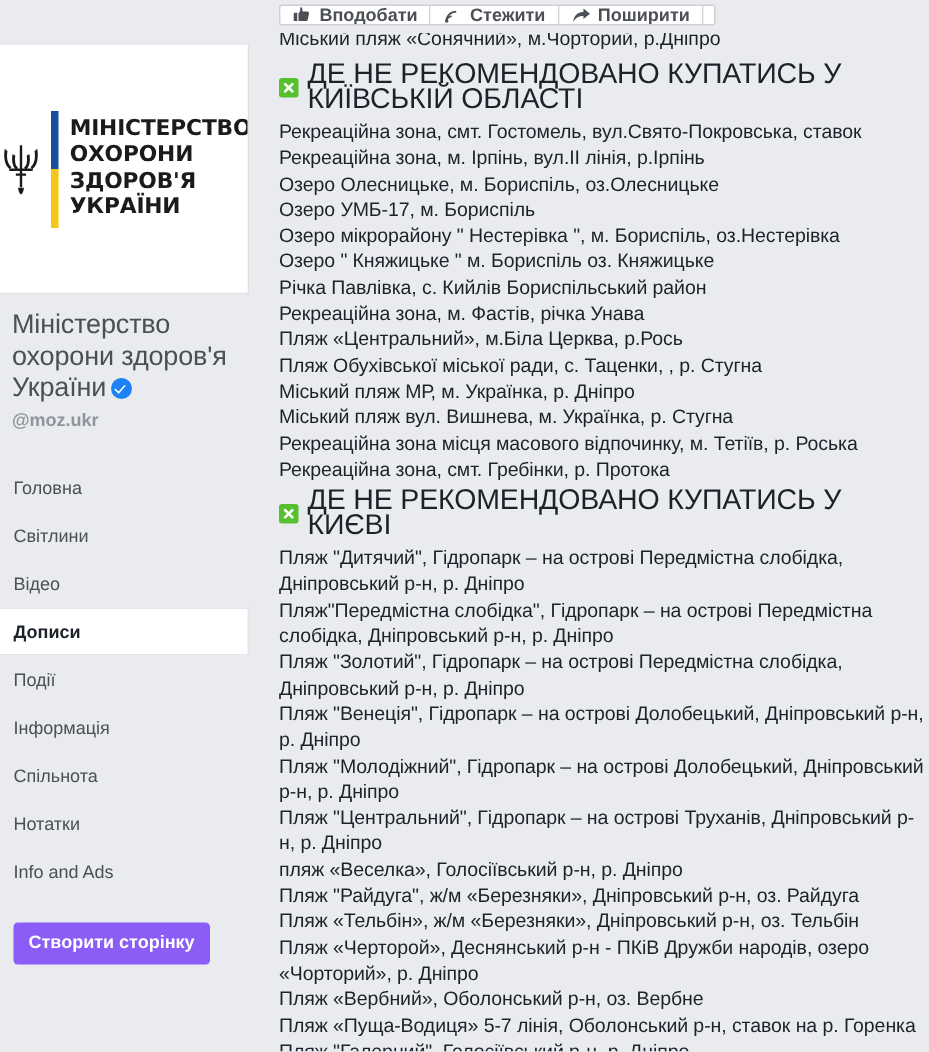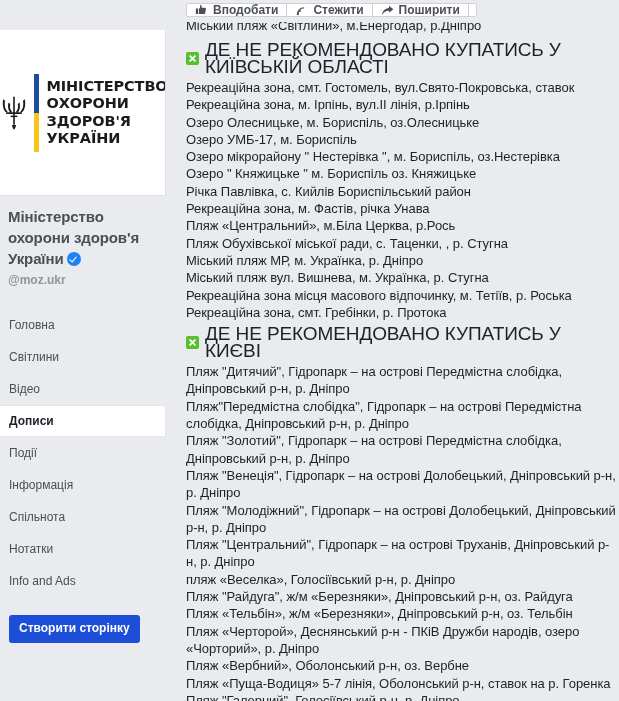--- a/index.html
+++ b/index.html
@@ -72,24 +72,24 @@
     letter-spacing: -0.1px;
     color: #1b1b1b;
     white-space: nowrap;
   }
 
   .profile-name-block {
     padding: 10px 10px 8px 8px;
     background: #e9ebee;
   }
   .profile-name {
-    font-size: 15px;
+    font-size: 18px;
     line-height: 21px;
     color: #4b4f56;
-    font-weight: 700;
+    font-weight: 400;
     letter-spacing: -0.1px;
   }
   .verified-badge {
     display: inline-block;
     vertical-align: -2px;
     margin-left: 3px;
     width: 14px; height: 14px;
     border-radius: 50%;
     background: #1d82f5;
     position: relative;
@@ -128,21 +128,21 @@
     background: #ffffff;
     color: #1d2129;
     font-weight: 700;
     border-color: #e3e5e8;
     border-left: none;
     width: 166px;
   }
   .create-page-btn {
     margin: 18px 0 0 9px;
     display: inline-block;
-    background: #1d4ed8;
+    background: #8b5cf6;
     color: #ffffff;
     font-size: 12px;
     font-weight: 700;
     padding: 7px 10px 8px 10px;
     border-radius: 3px;
     border: none;
     cursor: pointer;
     font-family: "Liberation Sans", sans-serif;
     line-height: 13px;
   }
@@ -327,21 +327,21 @@
         <span>Поширити</span>
       </button>
       <button class="action-btn more-btn">
         
       </button>
     </div>
 
     <div class="post-body">
 
       <div class="clipped-line-wrap">
-        <div class="clipped-line">Міський пляж «Світлини», м.Енергодар, р.Дніпро</div>
+        <div class="clipped-line">Міський пляж «Сонячний», м.Чорторий, р.Дніпро</div>
       </div>
 
       <div class="section">
         <div class="section-head">
           <span class="x-icon">
             <svg width="9" height="9" viewBox="0 0 10 10" aria-hidden="true">
                 <path stroke="#ffffff" stroke-width="2" stroke-linecap="round" d="M2.3 2.3l5.4 5.4M7.7 2.3l-5.4 5.4"></path>
               </svg>
           </span>
           <span class="section-title">ДЕ НЕ РЕКОМЕНДОВАНО КУПАТИСЬ У КИЇВСЬКІЙ ОБЛАСТІ</span>

